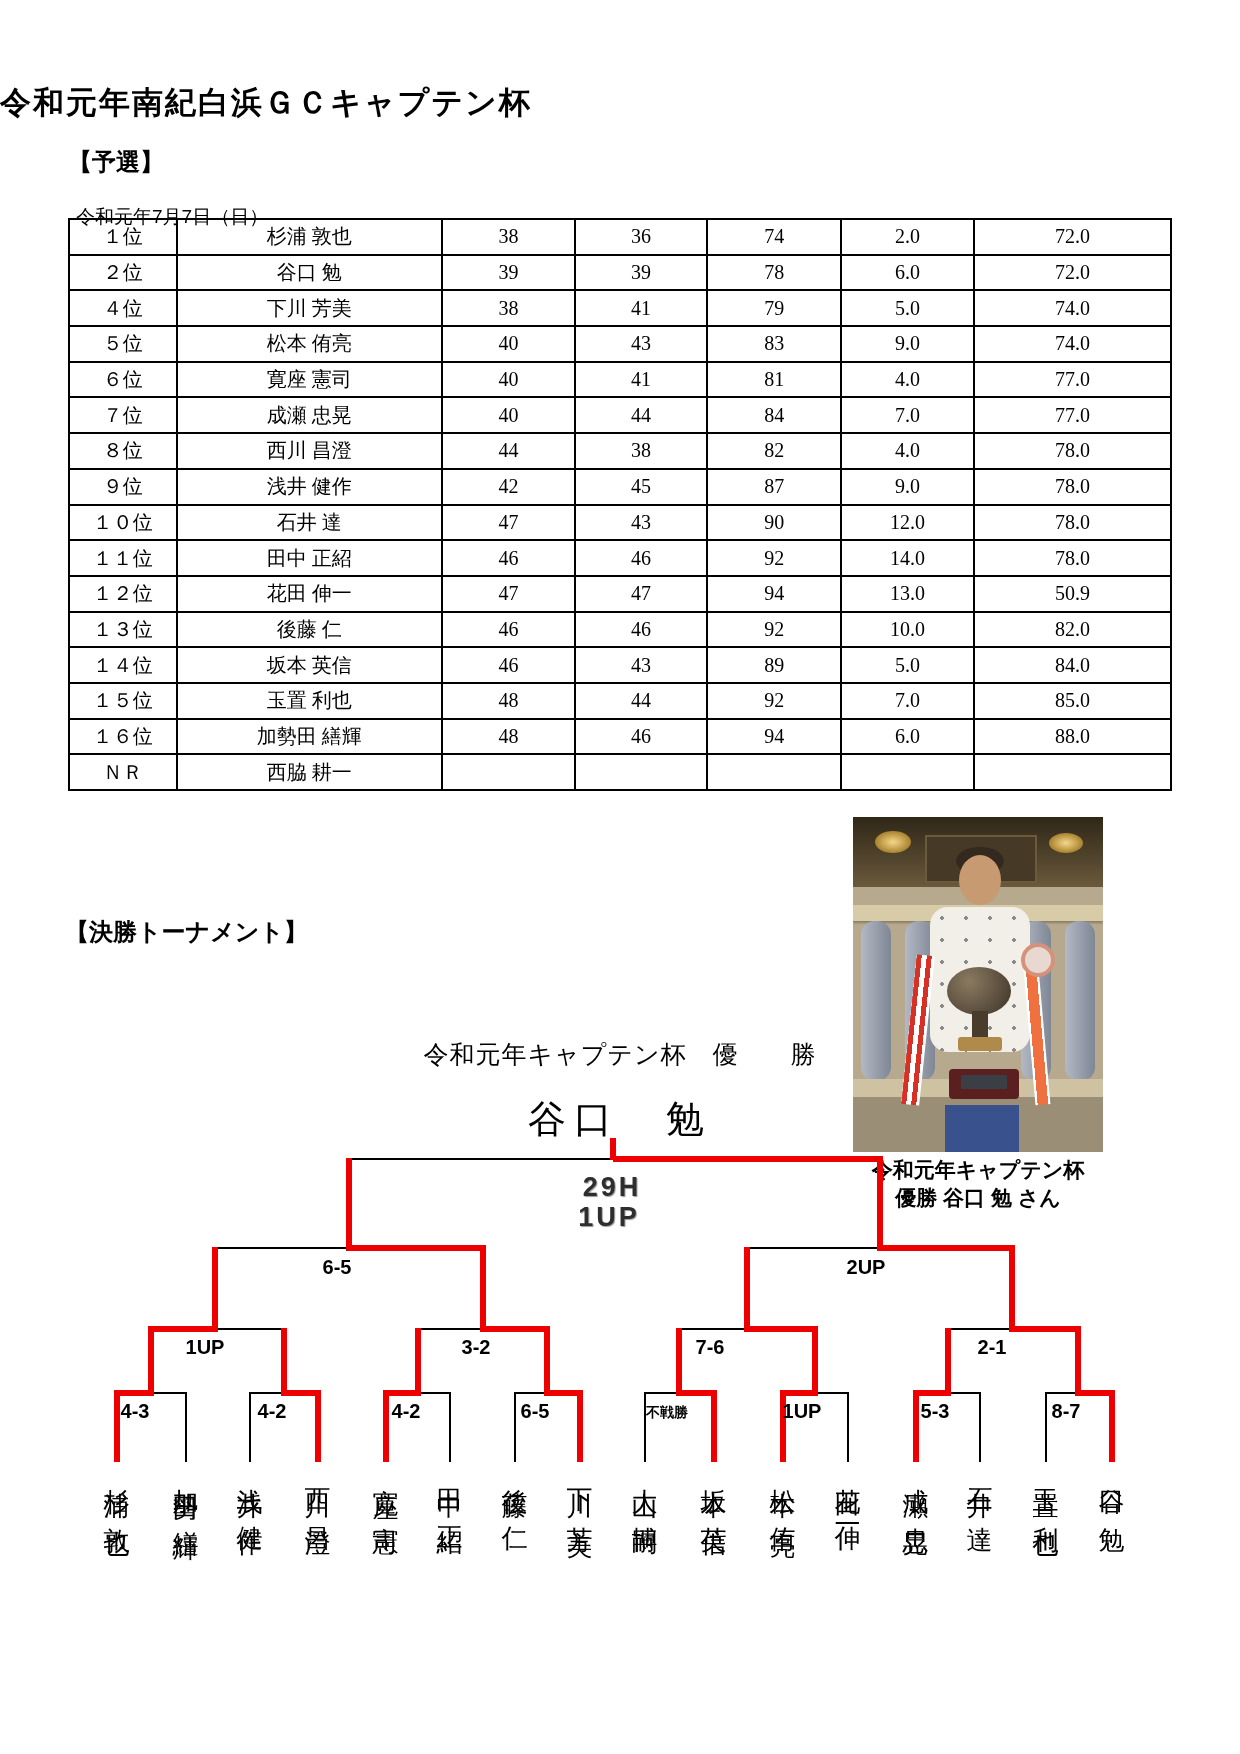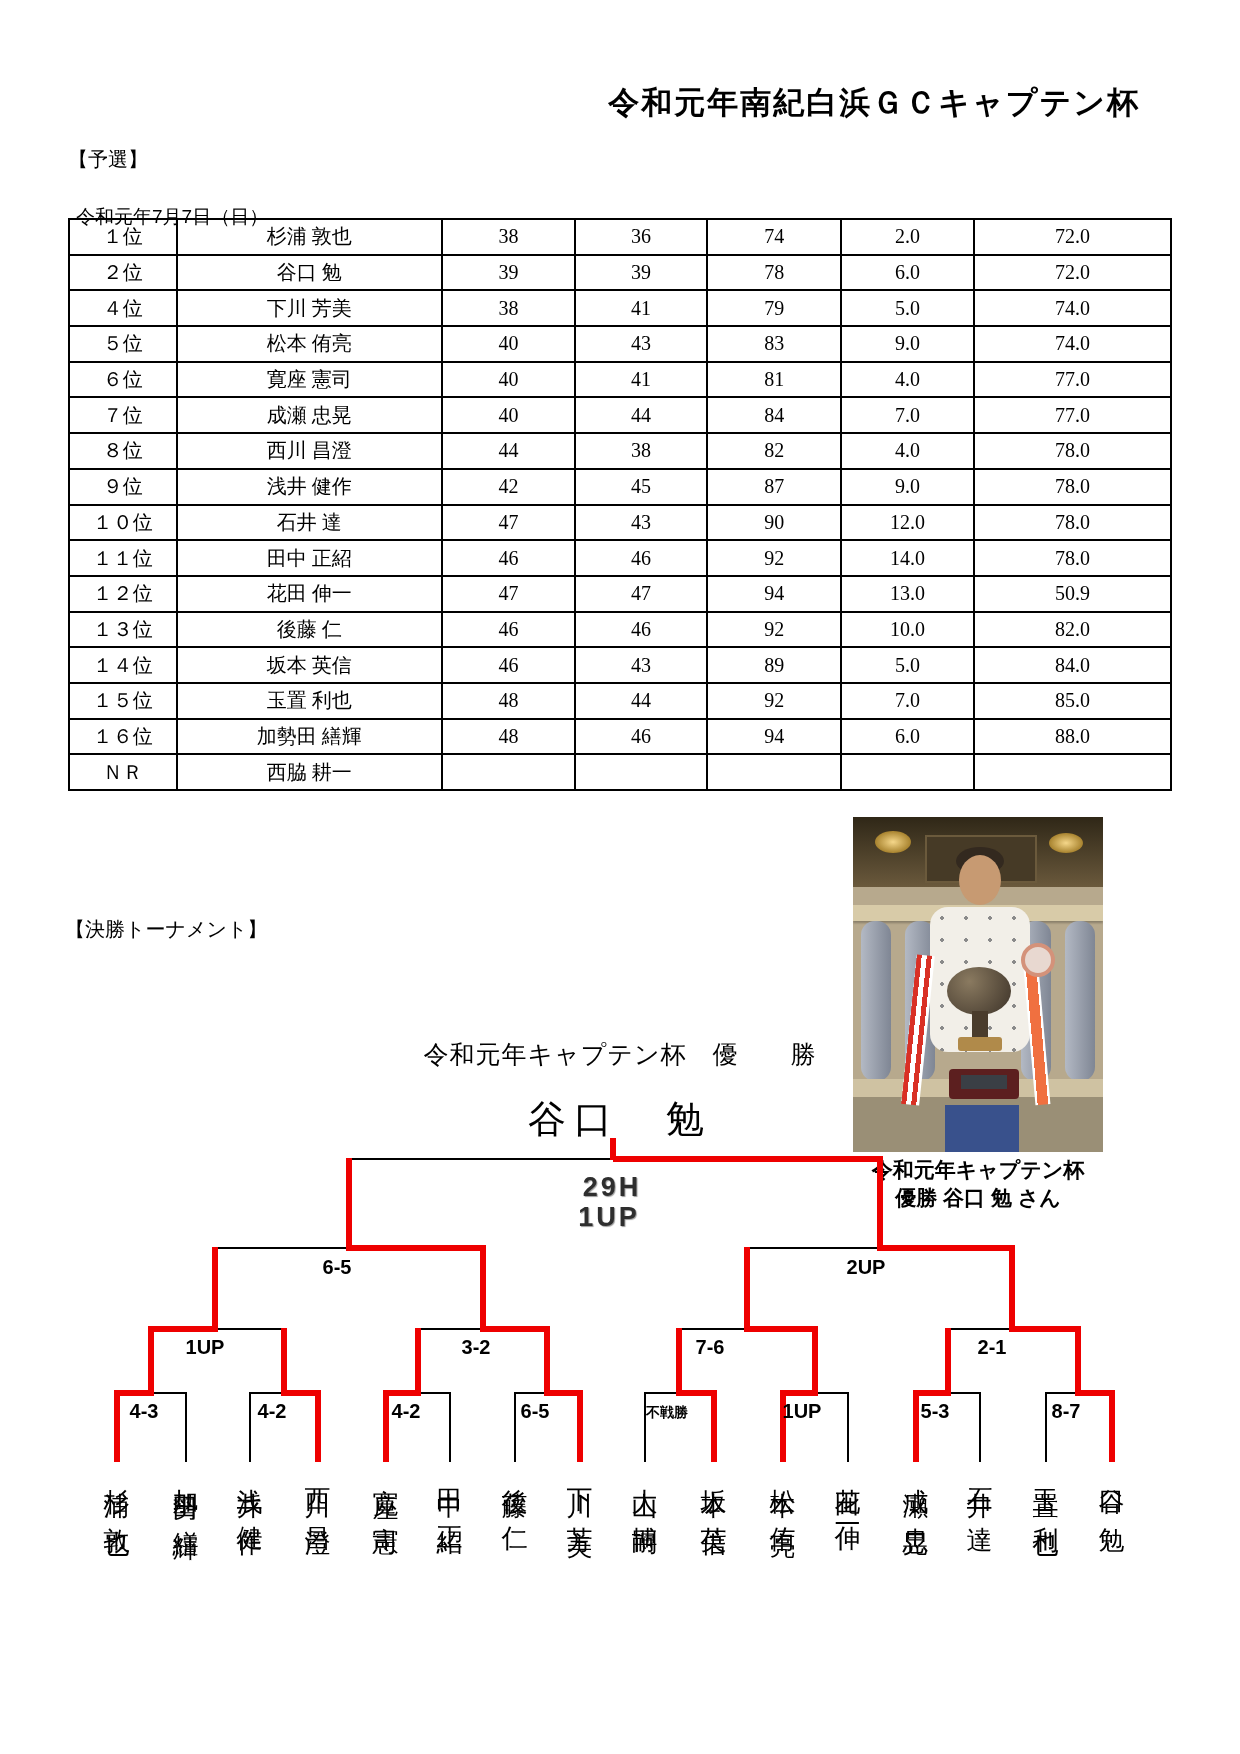--- a/index.html
+++ b/index.html
@@ -1,21 +1,21 @@
 <!DOCTYPE html>
 <html><head>
 <meta charset="utf-8">
 <style>
   html,body{margin:0;padding:0;background:#ffffff;}
   #page{position:relative;width:1240px;height:1754px;background:#ffffff;overflow:hidden;
         font-family:"Liberation Sans",sans-serif;color:#000;}
   
-  .doc-title{position:absolute;left:0;top:82px;width:1140px;text-align:right;
+  .doc-title{position:absolute;left:0;top:82px;width:1140px;text-align:left;
              font-size:31px;font-weight:bold;letter-spacing:2px;}
-  .section-label{position:absolute;font-size:20px;font-weight:normal;}
+  .section-label{position:absolute;font-size:24px;font-weight:bold;}
   .date-label{position:absolute;left:76px;top:188px;font-size:19px;font-weight:500;margin-top:16px;}
   
   table.qual{position:absolute;left:68px;top:218px;width:1104px;height:573px;
              border-collapse:collapse;table-layout:fixed;
              font-family:"Liberation Serif",serif;font-size:20px;}
   table.qual td{border:2px solid #000;text-align:center;vertical-align:middle;padding:0;}
   
   .winner-heading{position:absolute;left:340px;top:1038px;width:560px;text-align:center;
                   font-size:25px;font-weight:500;letter-spacing:1px;}
   .champion-name{position:absolute;left:400px;top:1094px;width:440px;text-align:center;
@@ -328,21 +328,21 @@
   <div class="rv" style="left:1109px;top:1392px;height:70px;"></div>
 
   <div class="final-label" style="left:552px;top:1172px;">29H</div>
   <div class="final-label" style="left:549px;top:1202px;">1UP</div>
   <div class="match-label" style="left:297px;top:1256px;">6-5</div>
   <div class="match-label" style="left:826px;top:1256px;">2UP</div>
   <div class="match-label" style="left:165px;top:1336px;">1UP</div>
   <div class="match-label" style="left:436px;top:1336px;">3-2</div>
   <div class="match-label" style="left:670px;top:1336px;text-align:center;">7-6</div>
   <div class="match-label" style="left:952px;top:1336px;">2-1</div>
-  <div class="match-label" style="left:104px;top:1400px;">4-3</div>
+  <div class="match-label" style="left:95px;top:1400px;">4-3</div>
   <div class="match-label" style="left:232px;top:1400px;">4-2</div>
   <div class="match-label" style="left:366px;top:1400px;">4-2</div>
   <div class="match-label" style="left:495px;top:1400px;">6-5</div>
   <div class="match-label small" style="left:627px;top:1404px;">不戦勝</div>
   <div class="match-label" style="left:762px;top:1400px;">1UP</div>
   <div class="match-label" style="left:895px;top:1400px;">5-3</div>
   <div class="match-label" style="left:1026px;top:1400px;">8-7</div>
 
   <div class="pcol" style="left:102px;">杉浦　敦也</div>
   <div class="pcol" style="left:171px;">加勢田　繕輝</div>

